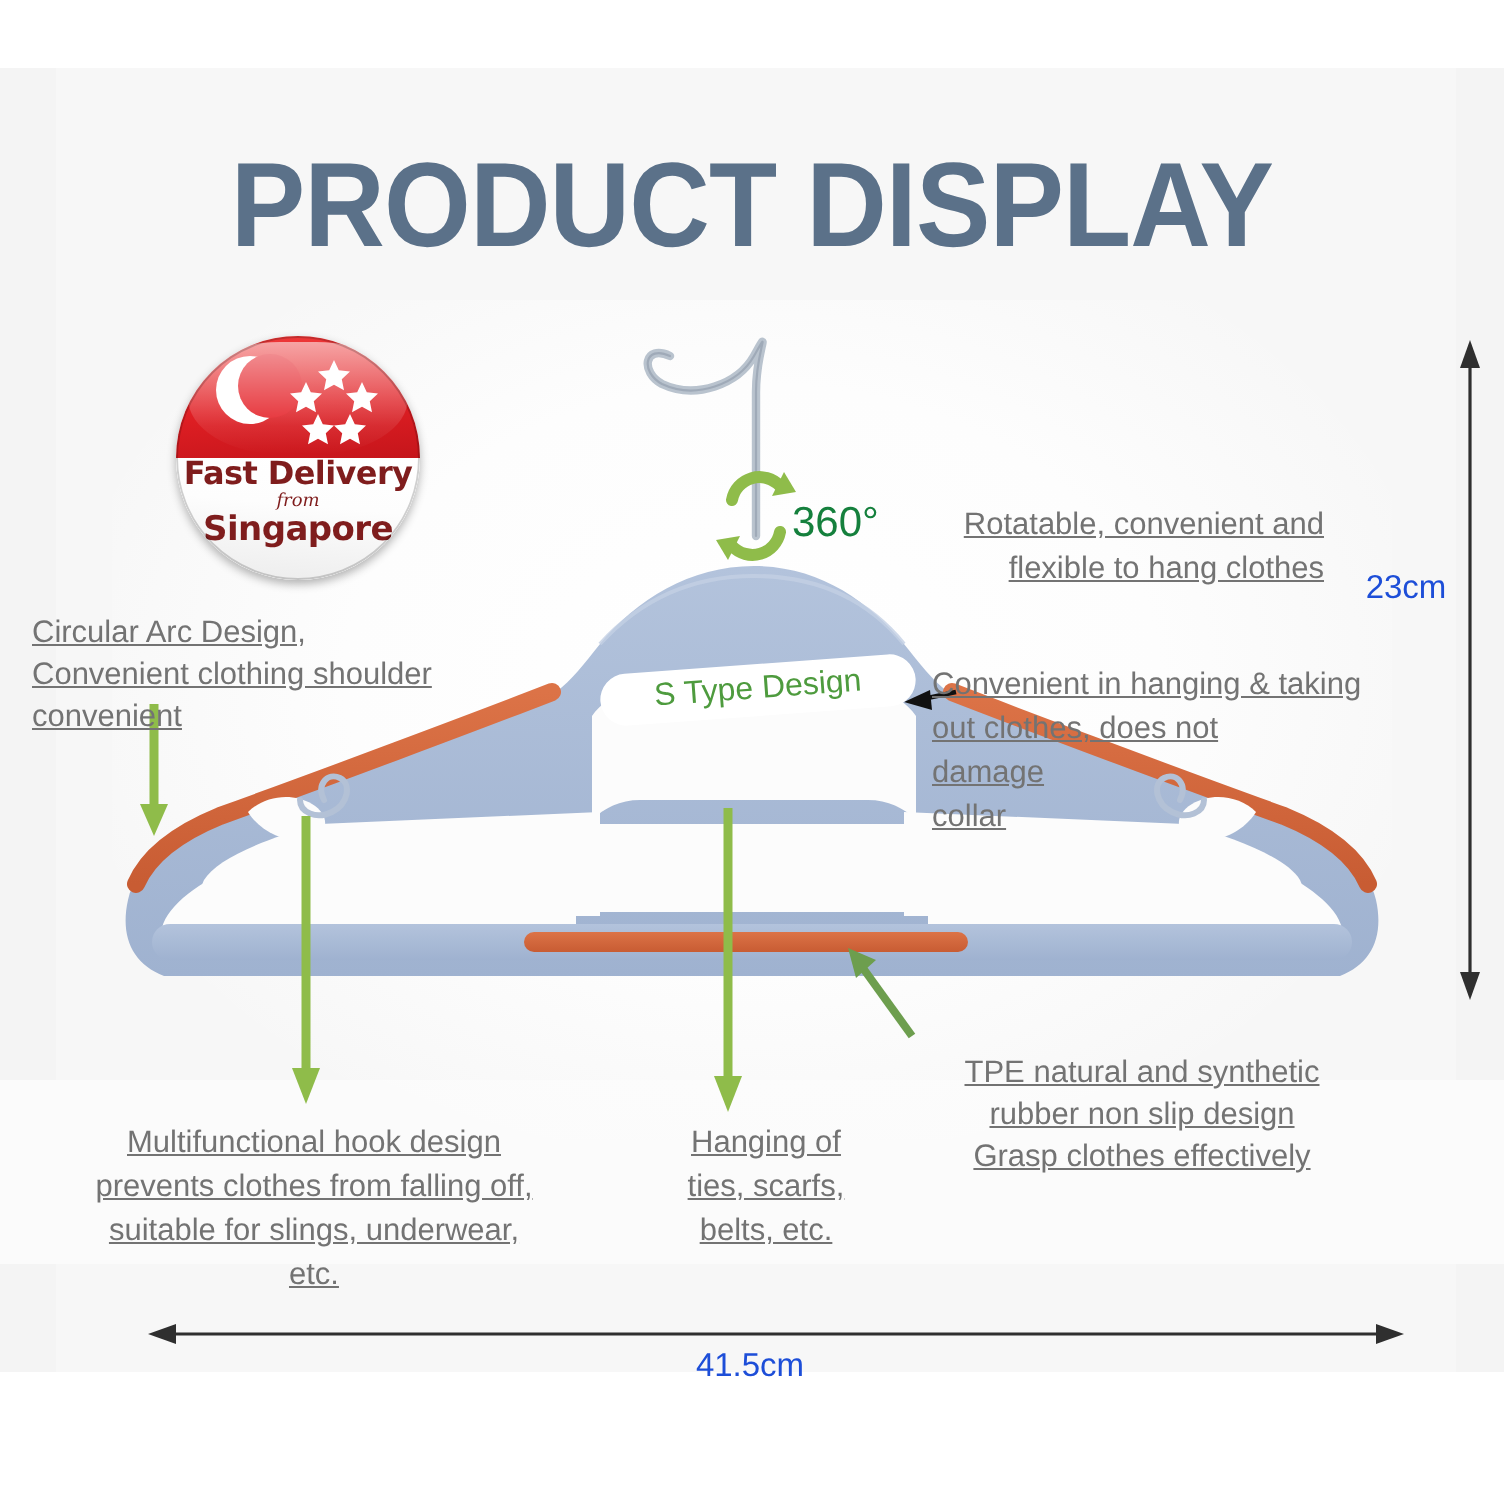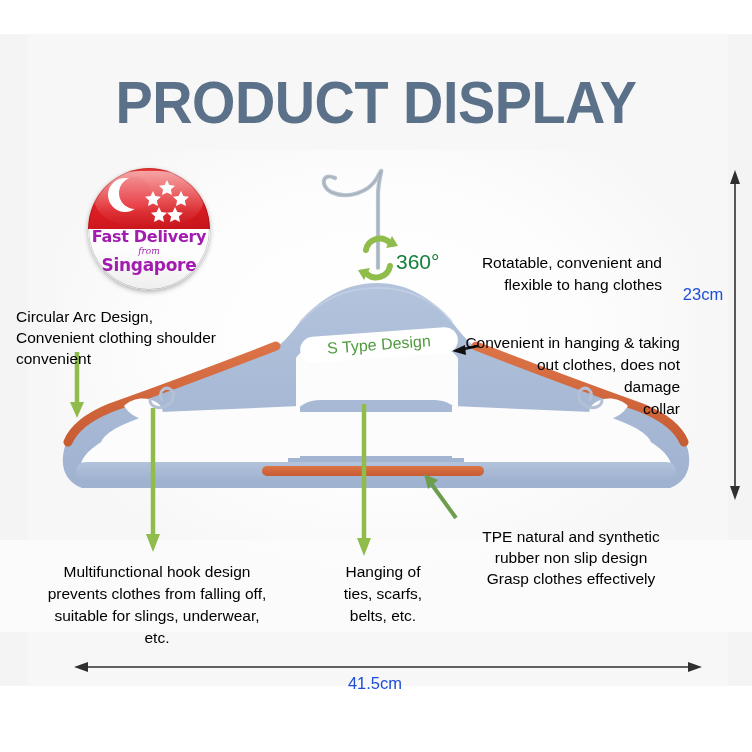--- a/index.html
+++ b/index.html
@@ -128,21 +128,21 @@
     width: 120px; height: 120px;
     border: 1px solid rgba(0,0,0,0.18);
     border-radius: 50%;
     pointer-events: none;
   }
   .badge-text {
     position: absolute;
     left: 0; top: 60px;
     width: 122px;
     text-align: center;
-    color: #a21caf;
+    color: #7f1d1d;
   }
   .badge-l1 {
     font-family: "DejaVu Sans", sans-serif;
     font-size: 16px;
     font-weight: bold;
     line-height: 18px;
     letter-spacing: -0.3px;
   }
   .badge-l2 {
     font-family: "DejaVu Serif", serif;
@@ -162,24 +162,25 @@
   .hanger-svg {
     position: absolute;
     left: 0; top: 0;
     width: 752px; height: 752px;
     pointer-events: none;
   }
 
   
   .ann {
     position: absolute;
-    color: #000000;
+    color: #737373;
     font-family: "Liberation Sans", sans-serif;
     font-size: 15.5px;
     line-height: 21px;
+    text-decoration: underline;
   }
   .ann-left {
     left: 16px; top: 306px;
     width: 250px;
     text-align: left;
   }
   .ann-rot {
     left: 400px; top: 252px;
     width: 262px;
     text-align: right;
@@ -187,23 +188,22 @@
     line-height: 22px;
   }
   .ann-rot-360 {
     position: absolute;
     left: 396px; top: 250px;
     font-size: 21px;
     color: #15803d;
     font-family: "Liberation Sans", sans-serif;
   }
   .ann-right {
-    left: 440px; top: 332px;
+    left: 466px; top: 332px;
     width: 240px;
-    text-align: right;
     line-height: 22px;
   }
   .ann-bl {
     left: 12px; top: 561px;
     width: 290px;
     text-align: center;
     line-height: 22px;
   }
   .ann-bm {
     left: 318px; top: 561px;

